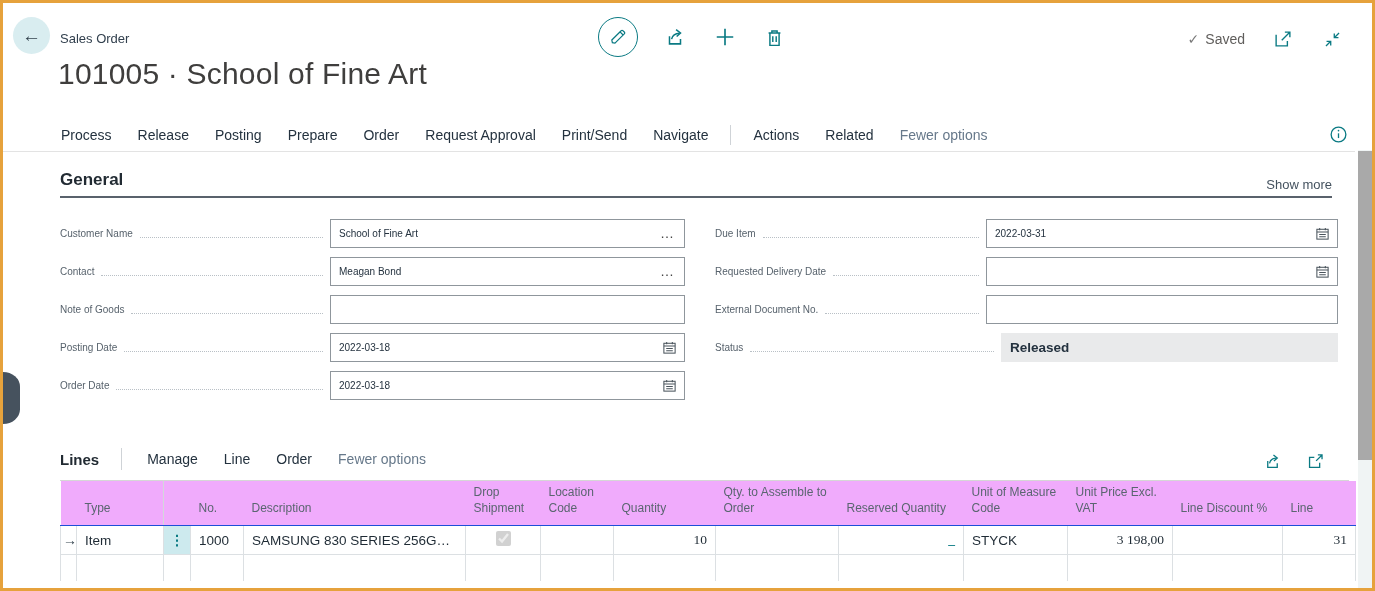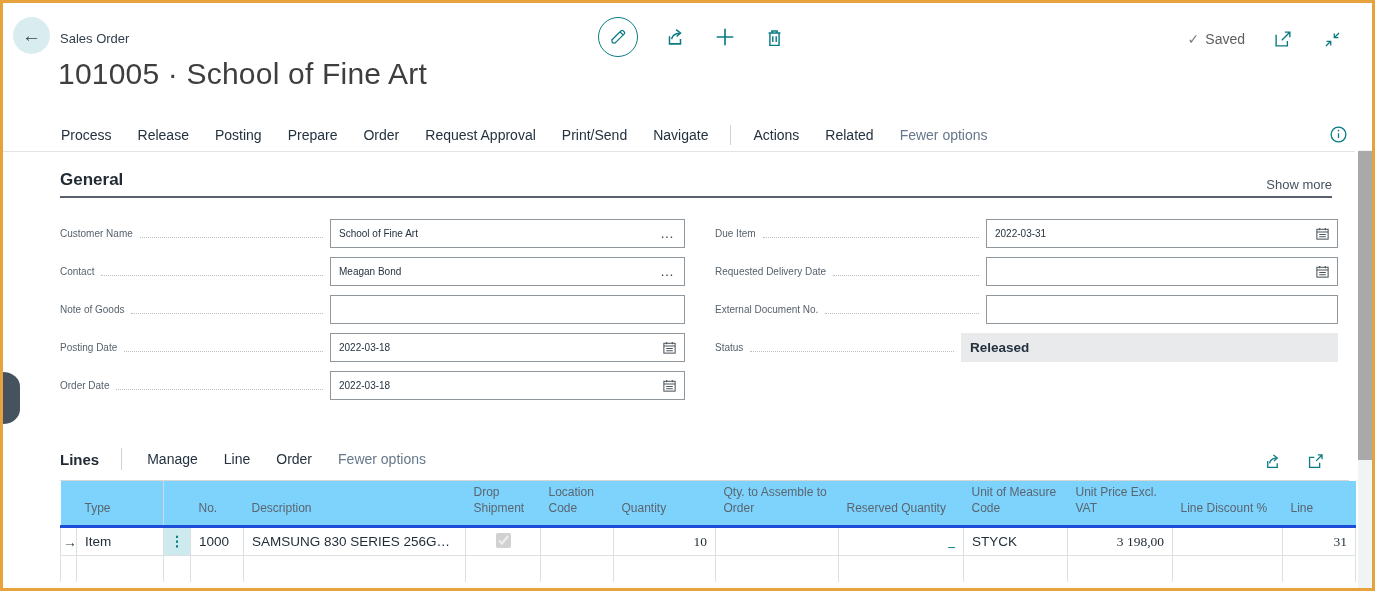--- a/index.html
+++ b/index.html
@@ -49,36 +49,36 @@
     display:flex; align-items:center; flex:none;
   }
   .fields-col.right .field-box{ width:352px; }
   .field-box input{
     flex:1; min-width:0; border:none; outline:none; height:100%; padding:0 8px;
     font-size:10px; color:#24323f; font-family:inherit; background:transparent;
   }
   .assist-btn{ background:none; border:none; color:#444; font-size:14px; padding:0 9px; cursor:pointer; letter-spacing:1px; }
   .cal-btn{ background:none; border:none; padding:0 7px; cursor:pointer; display:flex; align-items:center; }
   .field-readonly{
-    width:377px; height:29px; background:#e9eaeb; display:flex; align-items:center;
+    width:337px; height:29px; background:#e9eaeb; display:flex; align-items:center;
     padding:0 9px; font-size:13.5px; font-weight:700; color:#24323f; flex:none;
   }
   
   .lines-bar{ position:absolute; left:57px; top:445px; display:flex; align-items:center; }
   .lines-title{ font-size:15px; font-weight:700; color:#222b33; margin-right:22px; }
   .lines-divider{ width:1px; height:22px; background:#cfd3d7; margin-right:12px; }
   .lines-icons{ position:absolute; right:45px; top:447px; display:flex; gap:20px; }
   .lines-rule{ position:absolute; left:57px; right:23px; top:477px; height:1px; background:#d6d6d6; }
   
   .table-wrap{ position:absolute; left:57px; top:478px; width:1295px; }
   table{ border-collapse:collapse; table-layout:fixed; width:1295px; }
   th{
     font-size:12px; font-weight:400; color:#5a6570; text-align:left;
     vertical-align:bottom; padding:4px 8px 9px 8px; line-height:1.3;
-    border-bottom:3px solid #1d4ed8; background:#7dd3fc;
+    border-bottom:1px solid #1d4ed8; background:#f0abfc;
   }
   th.r{ text-align:left; }
   th.menu-col-h{ border-left:1px solid #d4d8db; }
   td{
     font-size:13.5px; color:#1f2b35; height:29px; padding:0 8px;
     border:1px solid #dce0e3; background:#fff; white-space:nowrap; overflow:hidden;
   }
   td.r{ text-align:right;font-family:Liberation Serif, serif; }
   td.c{ text-align:center; }
   tr.ghost td{ height:26px; border-bottom:none; }

